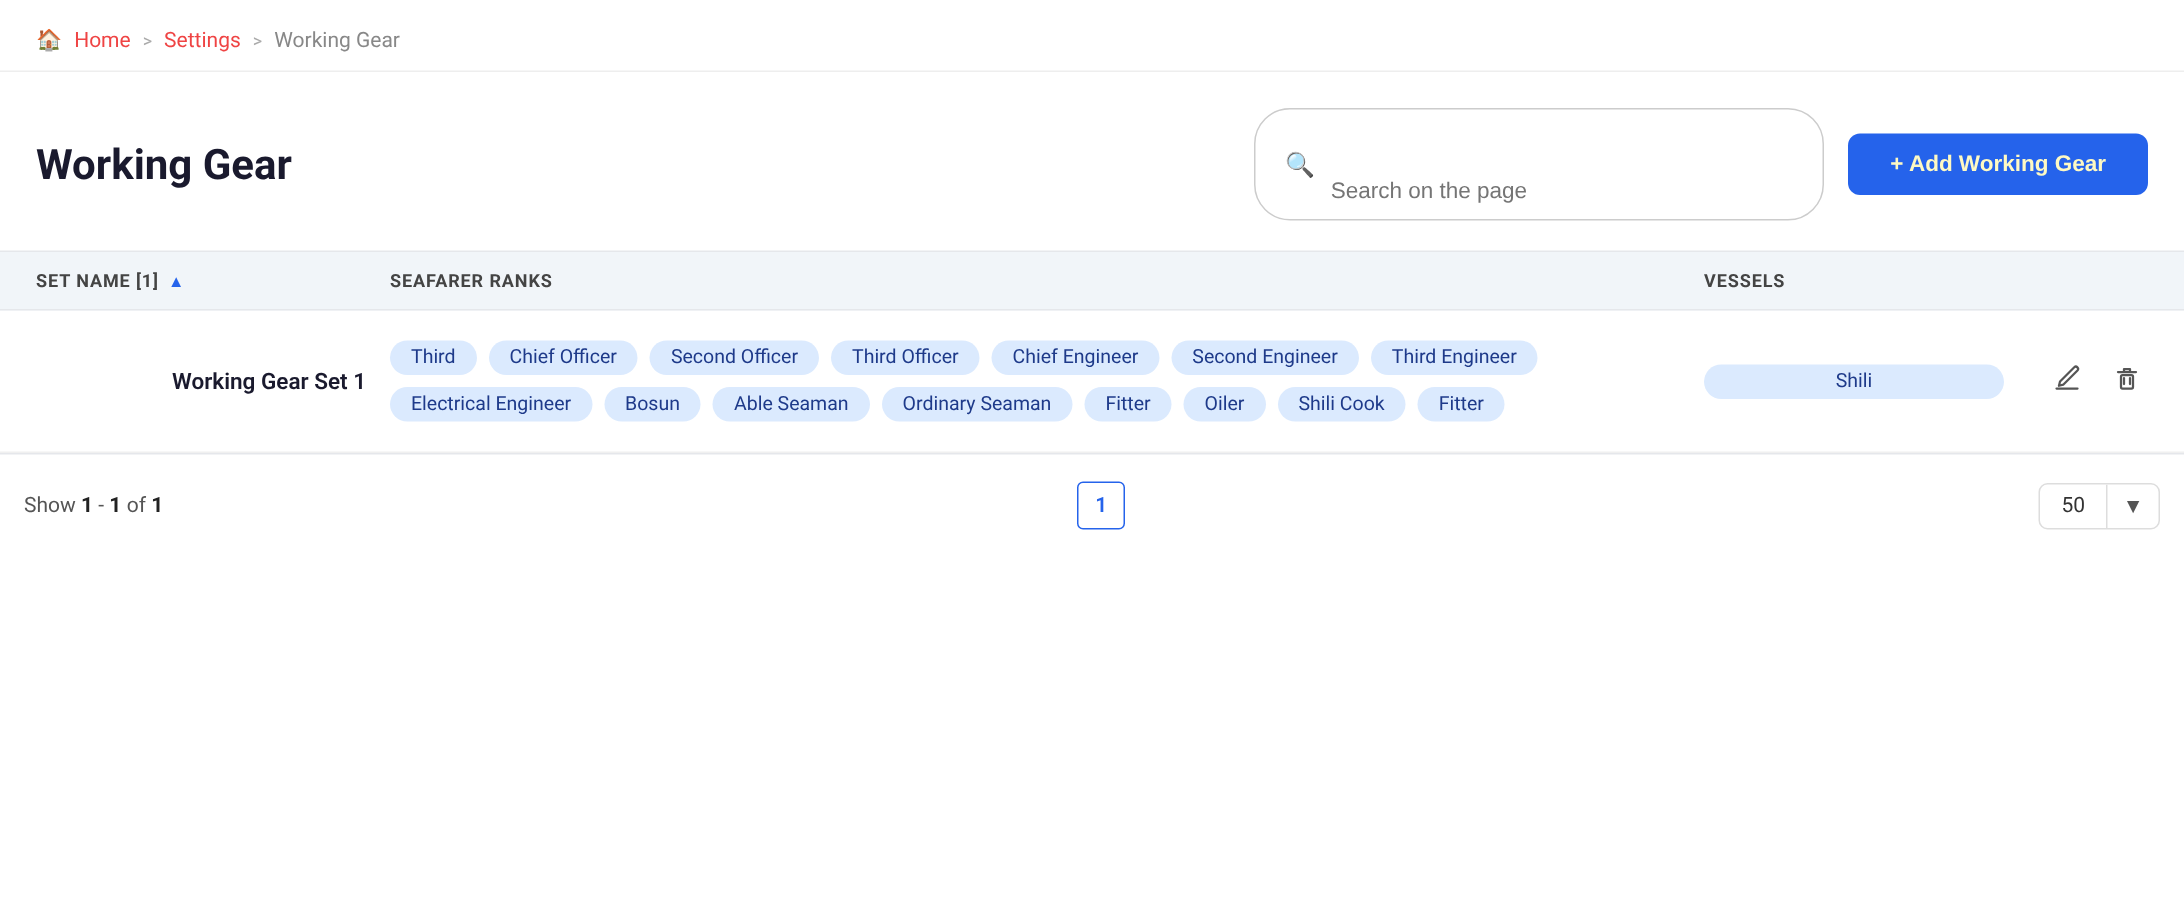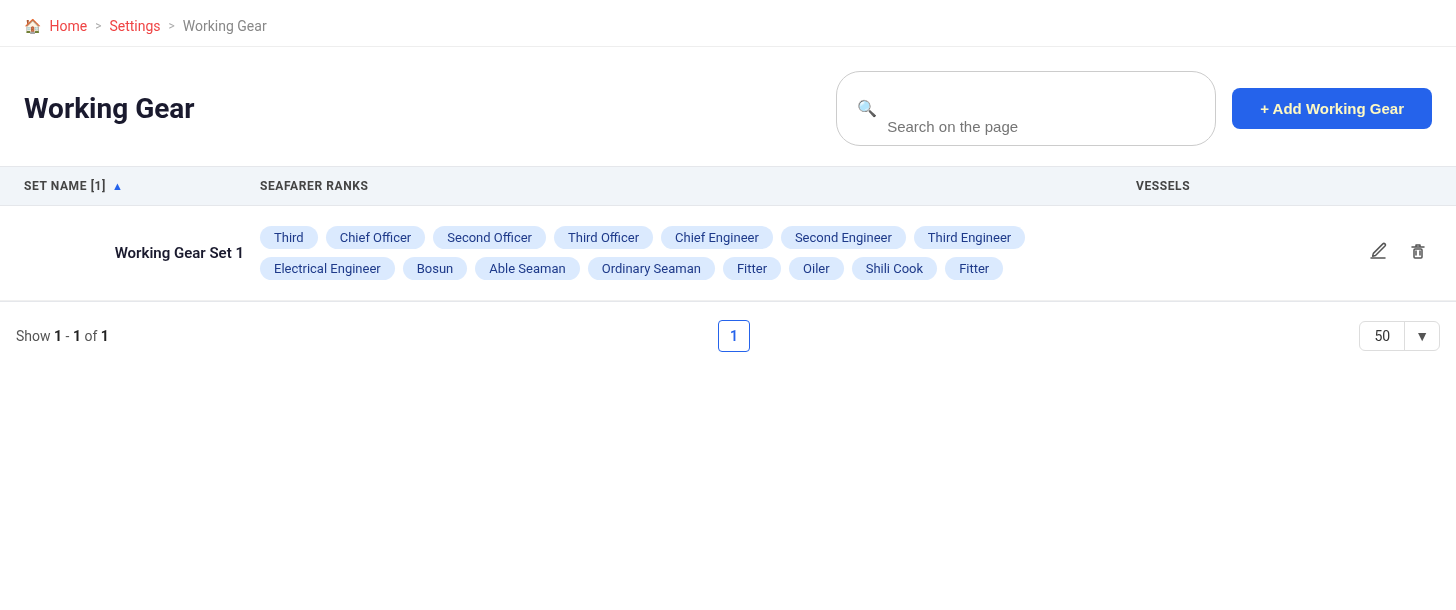--- a/index.html
+++ b/index.html
@@ -282,20 +282,21 @@
         <span class="tag">Electrical Engineer</span>
         <span class="tag">Bosun</span>
         <span class="tag">Able Seaman</span>
         <span class="tag">Ordinary Seaman</span>
         <span class="tag">Fitter</span>
         <span class="tag">Oiler</span>
         <span class="tag">Shili Cook</span>
         <span class="tag">Fitter</span>
       </div>
       <div class="vessels-container">
+        <span class="vessel-tag">Shili</span>
       </div>
       <div class="actions-container">
         <button class="action-btn" title="Edit">
           <svg width="20" height="20" viewBox="0 0 20 20" fill="none" xmlns="http://www.w3.org/2000/svg">
             <path d="M14.85 2.85a1.5 1.5 0 0 1 2.12 2.12l-9.5 9.5-2.83.71.71-2.83 9.5-9.5z" stroke="#555" stroke-width="1.5" fill="none" stroke-linecap="round" stroke-linejoin="round"></path>
             <path d="M3 17h14" stroke="#555" stroke-width="1.5" stroke-linecap="round"></path>
           </svg>
         </button>
         <button class="action-btn" title="Delete">
           <svg width="20" height="20" viewBox="0 0 20 20" fill="none" xmlns="http://www.w3.org/2000/svg">

